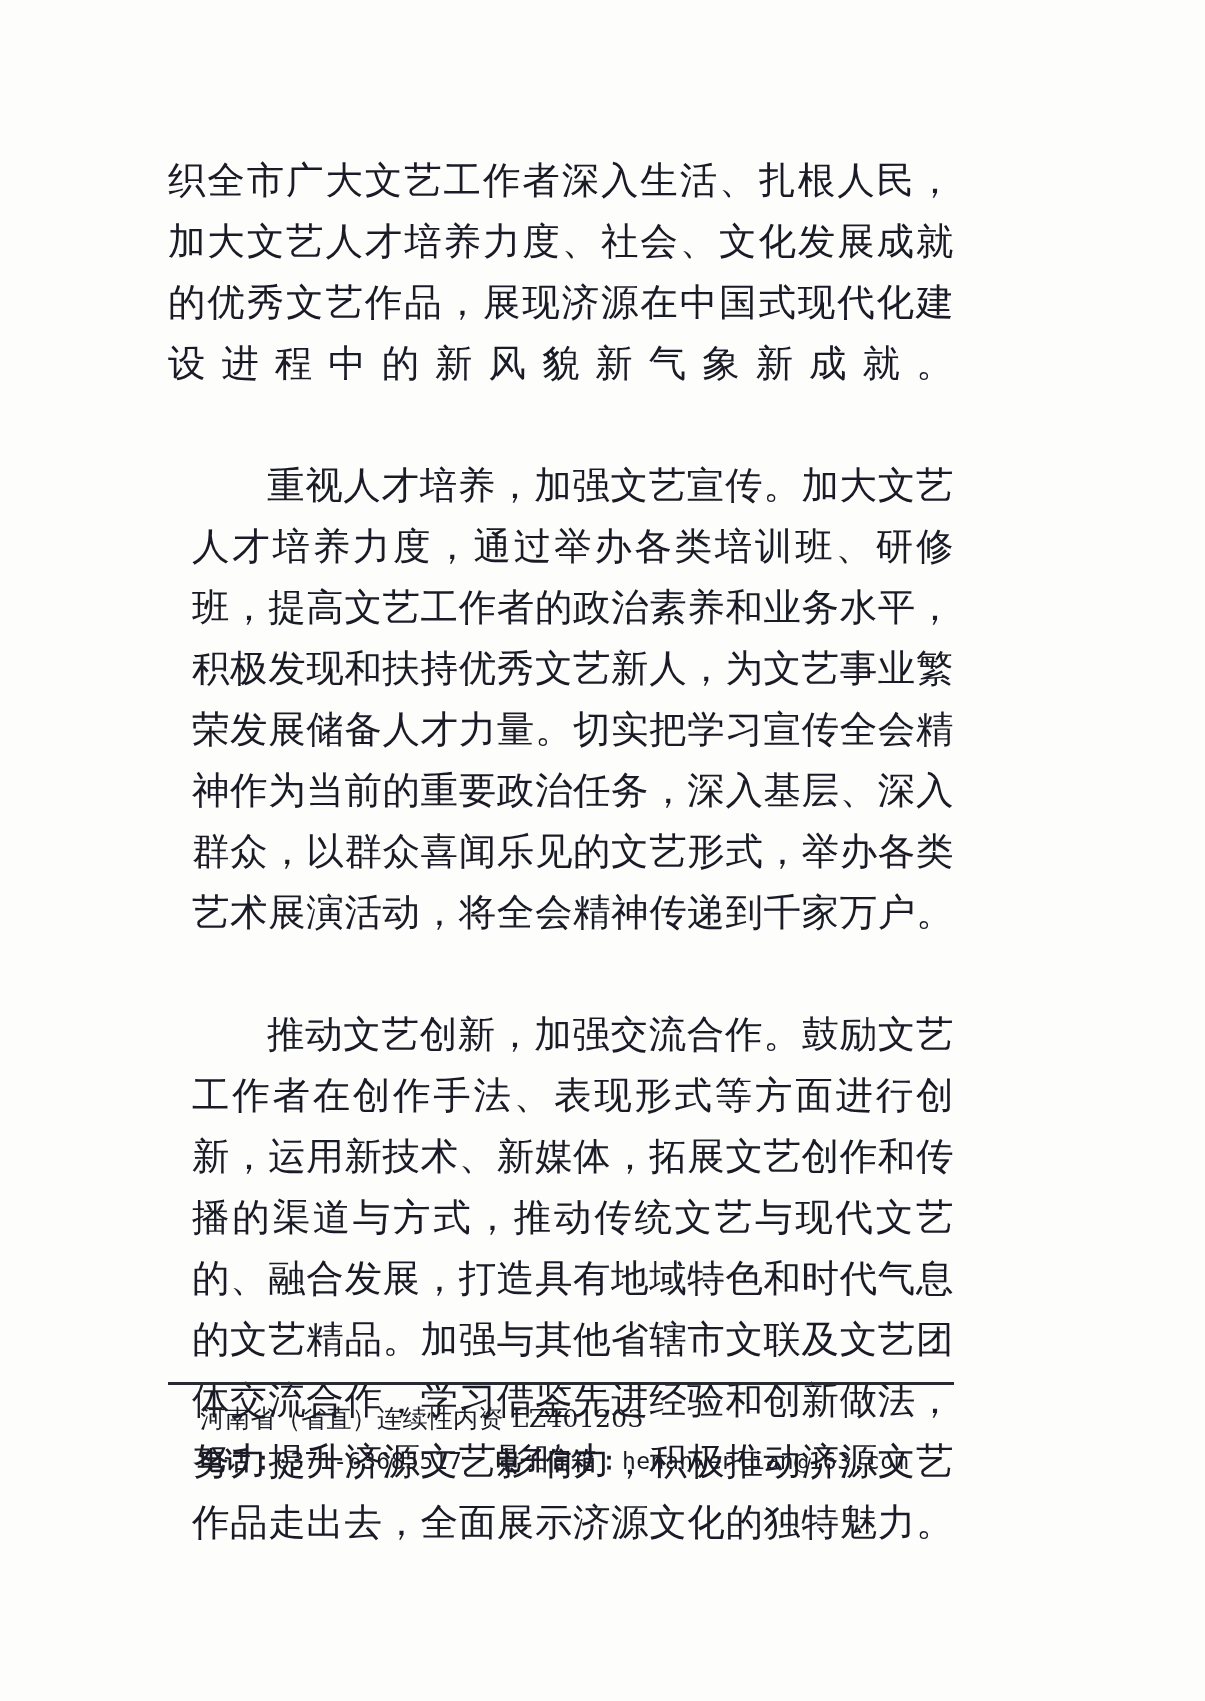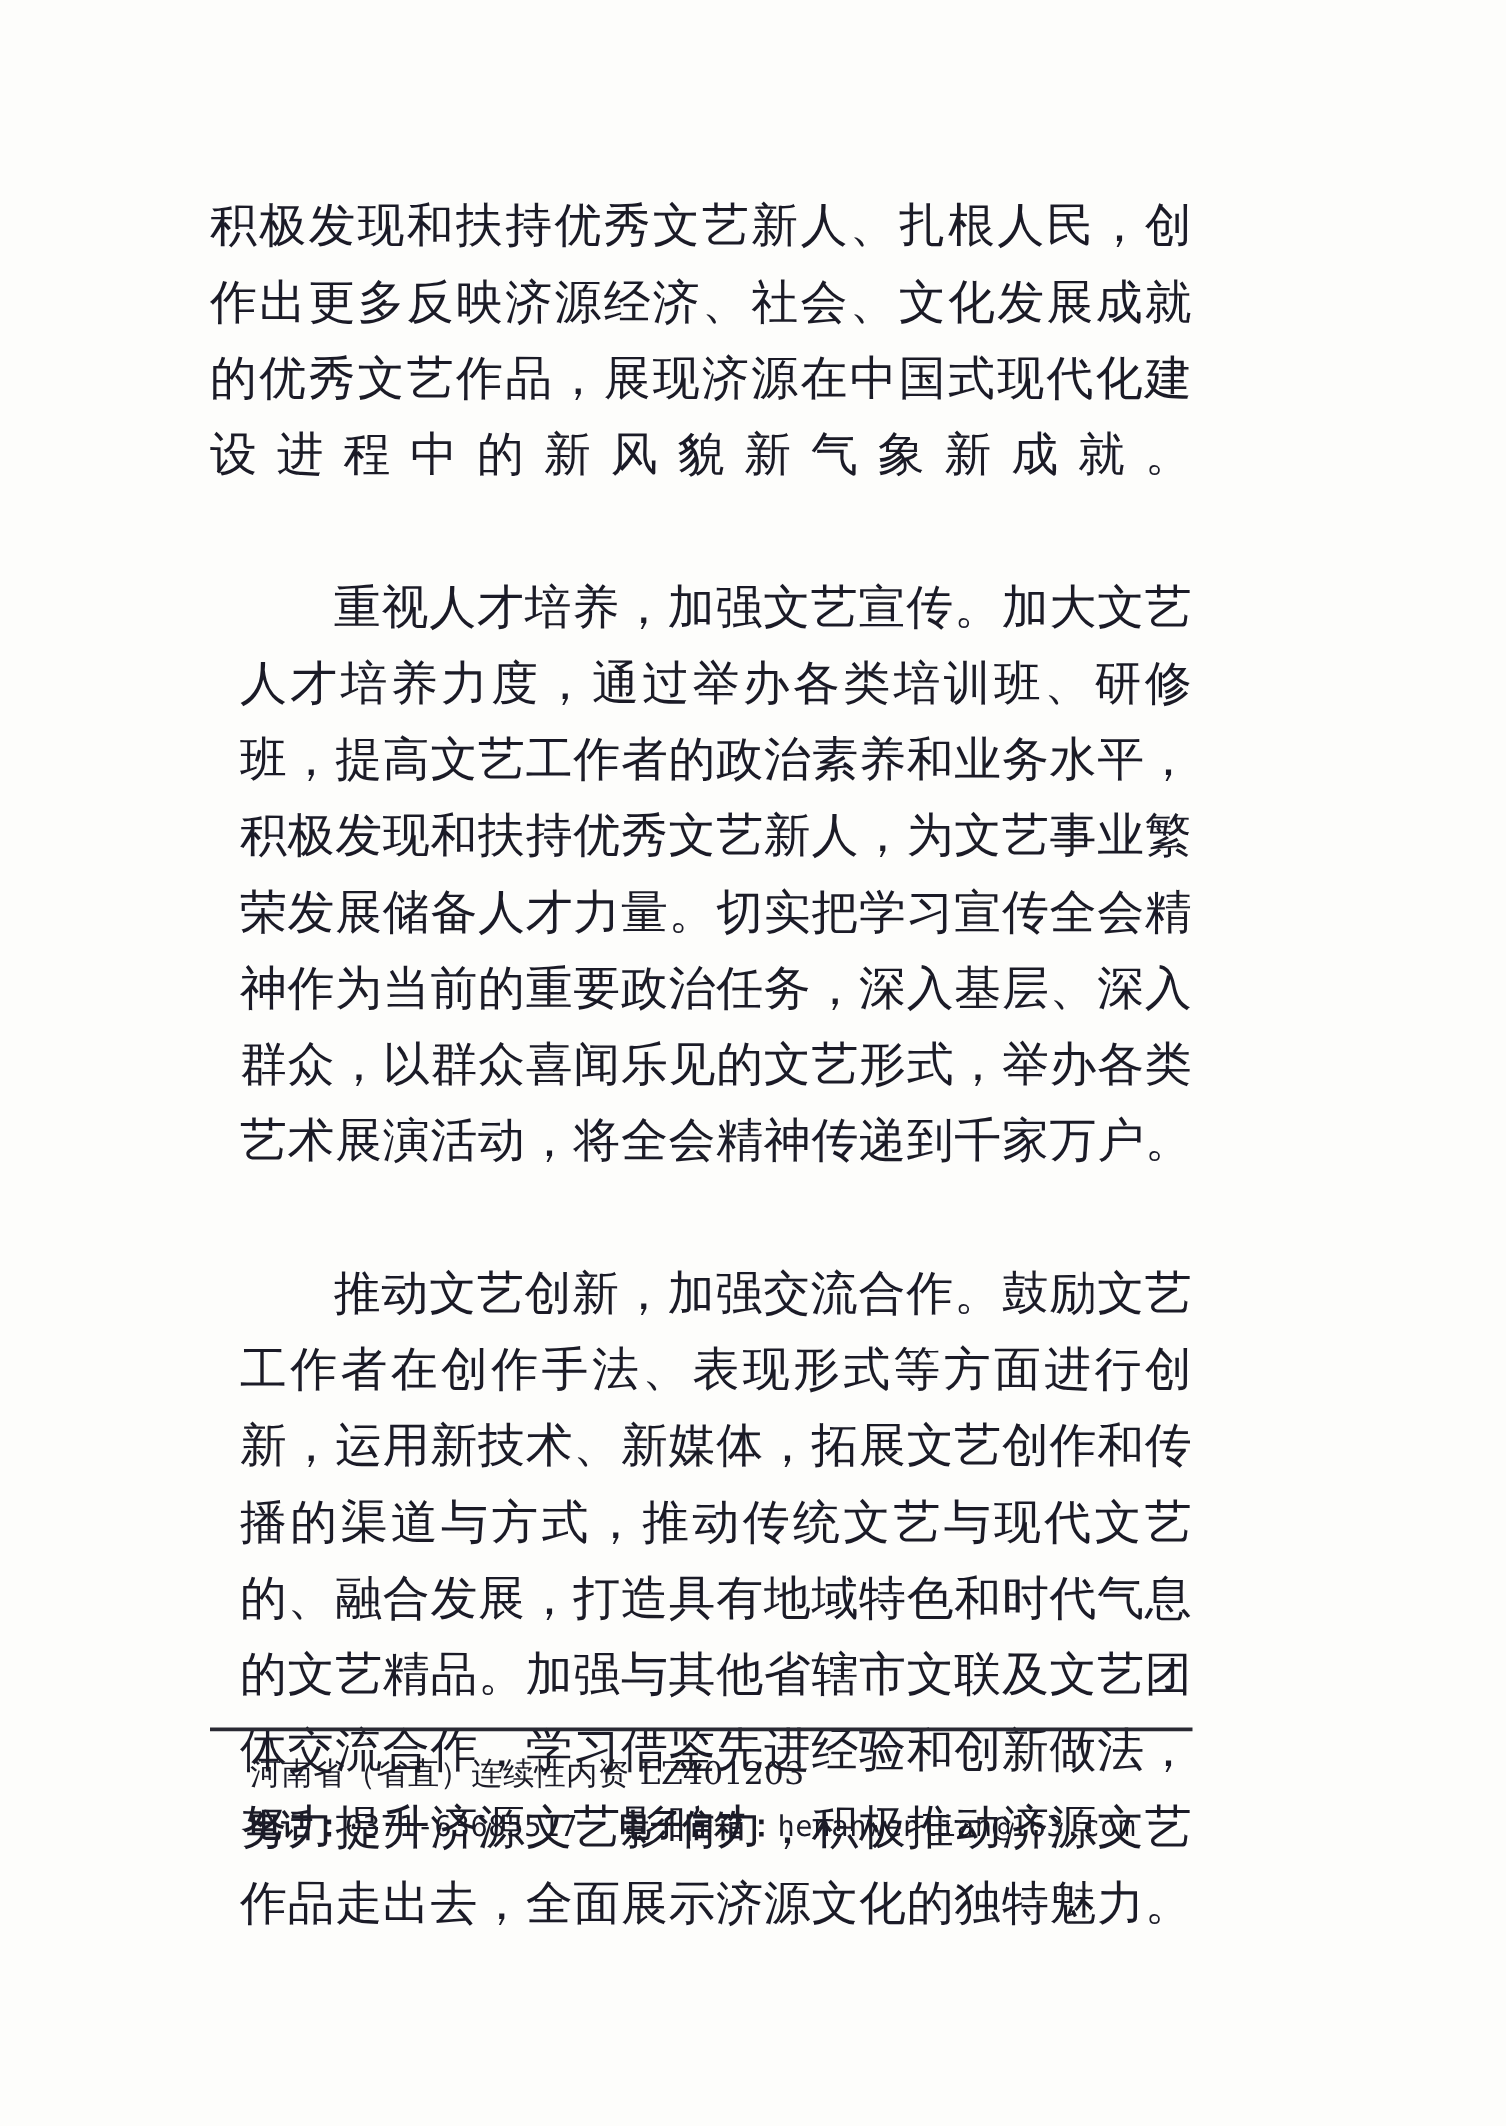--- a/index.html
+++ b/index.html
@@ -95,21 +95,21 @@
     font-family: "DejaVu Serif", "Liberation Serif", serif;
     letter-spacing: 1px;
   }
 </style>
 </head>
 <body>
 
 <div class="page">
 
   <div class="body-block">
-    <p class="para">积极发现和扶持优秀文艺新人、扎根人民，创作出更多反映济源经济、社会、文化发展成就的优秀文艺作品，展现济源在中国式现代化建设进程中的新风貌新气象新成就。</p>
+    <p class="para">织全市广大文艺工作者深入生活、扎根人民，加大文艺人才培养力度、社会、文化发展成就的优秀文艺作品，展现济源在中国式现代化建设进程中的新风貌新气象新成就。</p>
     <p class="para indent">重视人才培养，加强文艺宣传。加大文艺人才培养力度，通过举办各类培训班、研修班，提高文艺工作者的政治素养和业务水平，积极发现和扶持优秀文艺新人，为文艺事业繁荣发展储备人才力量。切实把学习宣传全会精神作为当前的重要政治任务，深入基层、深入群众，以群众喜闻乐见的文艺形式，举办各类艺术展演活动，将全会精神传递到千家万户。</p>
     <p class="para indent">推动文艺创新，加强交流合作。鼓励文艺工作者在创作手法、表现形式等方面进行创新，运用新技术、新媒体，拓展文艺创作和传播的渠道与方式，推动传统文艺与现代文艺的、融合发展，打造具有地域特色和时代气息的文艺精品。加强与其他省辖市文联及文艺团体交流合作，学习借鉴先进经验和创新做法，努力提升济源文艺影响力，积极推动济源文艺作品走出去，全面展示济源文化的独特魅力。</p>
   </div>
 
   <div class="footer-rule"></div>
 
   <div class="footer-block">
     <div class="footer-line">
       <span>河南省（省直）连续性内资 LZ401203</span>
     </div>

